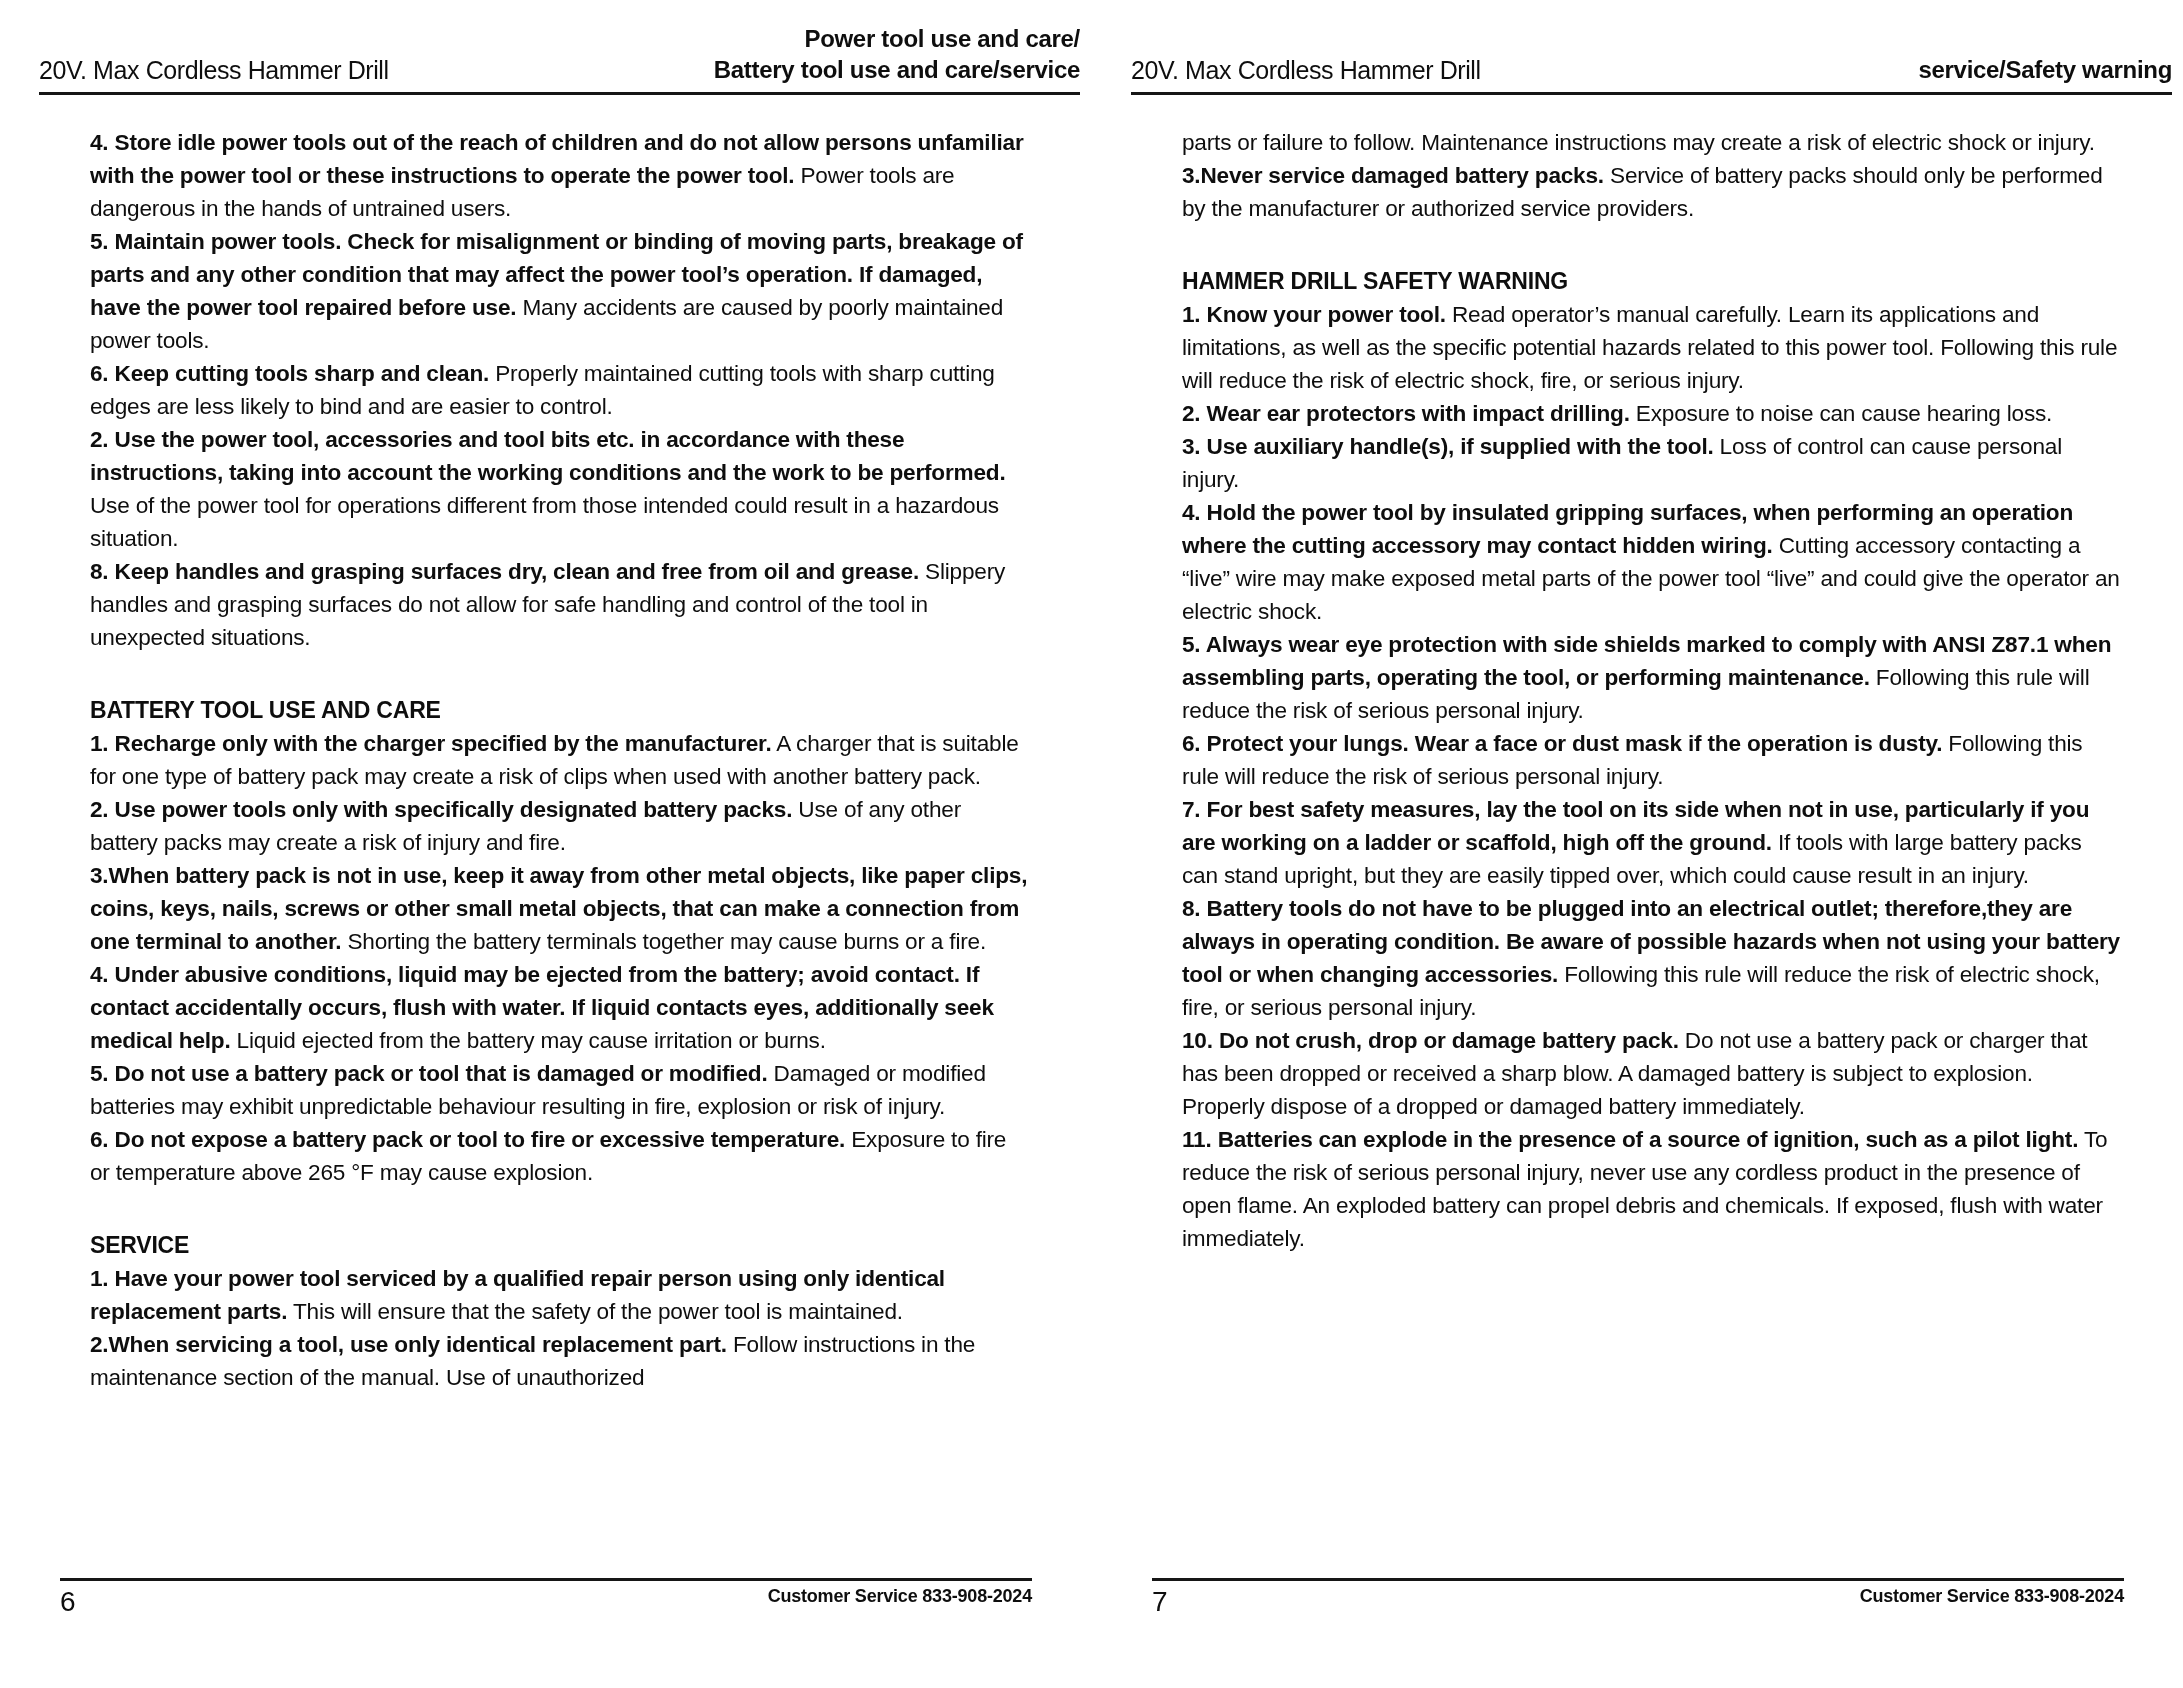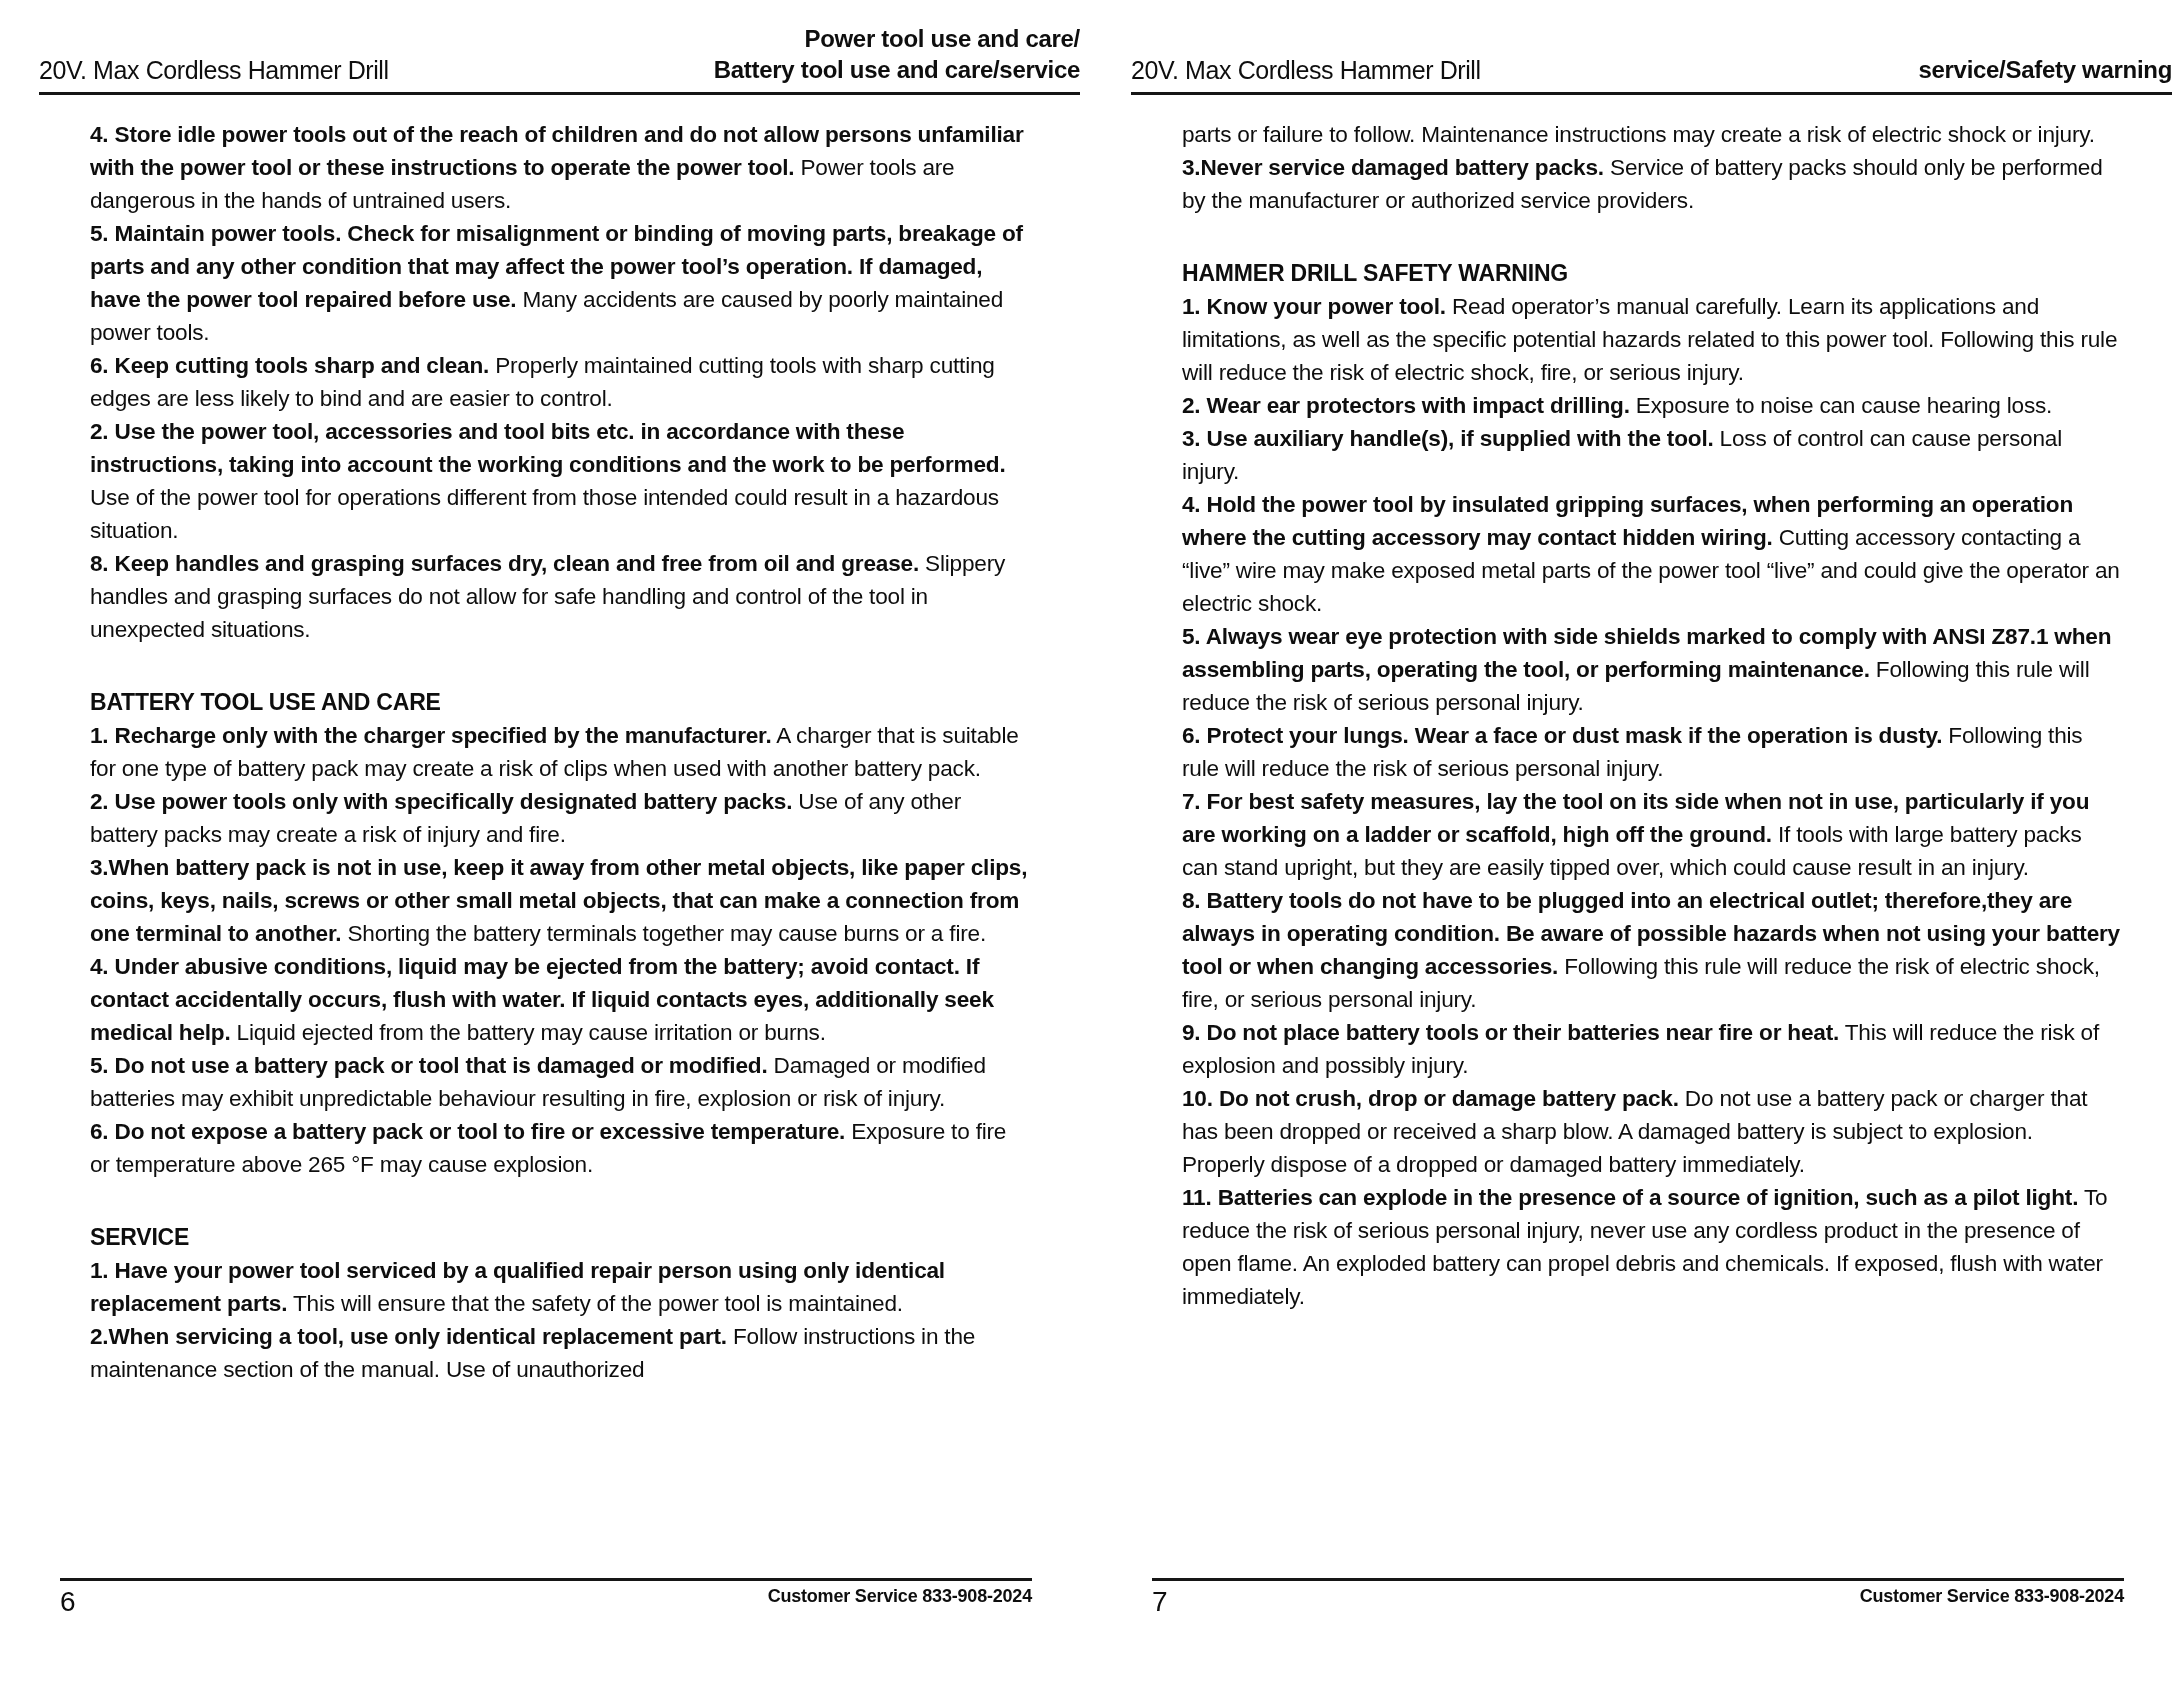--- a/index.html
+++ b/index.html
@@ -17,21 +17,21 @@
   .page-header {
     position: absolute; top: 0; left: 39px; right: 12px; height: 95px;
     border-bottom: 3px solid #161616;
     display: flex; justify-content: space-between; align-items: flex-end;
     padding-bottom: 7.5px; box-sizing: border-box;
   }
   .product-title { font-size: 25px; font-weight: 400; letter-spacing: -0.4px; white-space: nowrap; }
   .section-title { font-size: 24px; font-weight: 800; text-align: right; line-height: 31px; letter-spacing: -0.3px; margin-top: 20px; }
 
   .page-body {
-    position: absolute; top: 118px; left: 90px; width: 939px;
+    position: absolute; top: 126px; left: 90px; width: 939px;
     font-size: 22.6px; line-height: 33px; letter-spacing: -0.2px;
     text-align: left;
   }
   .item { margin: 0; }
   .item b, .section-title, .section-heading, .customer-service { font-weight: 800; }
   .section-heading { margin: 40px 0 0 0; font-size: 23px; line-height: 33px; letter-spacing: -0.2px; }
 
   .page-footer {
     position: absolute; top: 1578px; left: 60px; right: 60px;
     border-top: 3px solid #161616;
@@ -93,21 +93,20 @@
 
       <h2 class="section-heading">HAMMER DRILL SAFETY WARNING</h2>
       <p class="item"><b>1. Know your power tool.</b><span> Read operator’s manual carefully. Learn its applications and limitations, as well as the specific potential hazards related to this power tool. Following this rule will reduce the risk of electric shock, fire, or serious injury.</span></p>
       <p class="item"><b>2. Wear ear protectors with impact drilling.</b><span> Exposure to noise can cause hearing loss.</span></p>
       <p class="item"><b>3. Use auxiliary handle(s), if supplied with the tool.</b><span> Loss of control can cause personal injury.</span></p>
       <p class="item"><b>4. Hold the power tool by insulated gripping surfaces, when performing an operation where the cutting accessory may contact hidden wiring.</b><span> Cutting accessory contacting a “live” wire may make exposed metal parts of the power tool “live” and could give the operator an electric shock.</span></p>
       <p class="item"><b>5. Always wear eye protection with side shields marked to comply with ANSI Z87.1 when assembling parts, operating the tool, or performing maintenance.</b><span> Following this rule will reduce the risk of serious personal injury.</span></p>
       <p class="item"><b>6. Protect your lungs. Wear a face or dust mask if the operation is dusty.</b><span> Following this rule will reduce the risk of serious personal injury.</span></p>
       <p class="item"><b>7. For best safety measures, lay the tool on its side when not in use, particularly if you are working on a ladder or scaffold, high off the ground.</b><span> If tools with large battery packs can stand upright, but they are easily tipped over, which could cause result in an injury.</span></p>
       <p class="item"><b>8. Battery tools do not have to be plugged into an electrical outlet; therefore,they are always in operating condition. Be aware of possible hazards when not using your battery tool or when changing accessories.</b><span> Following this rule will reduce the risk of electric shock, fire, or serious personal injury.</span></p>
-      <p class="item"><b>9. Do not place battery tools or their batteries near fire or heat.</b><span> This will reduce the risk of explosion and possibly injury.</span></p>
       <p class="item"><b>10. Do not crush, drop or damage battery pack.</b><span> Do not use a battery pack or charger that has been dropped or received a sharp blow. A damaged battery is subject to explosion. Properly dispose of a dropped or damaged battery immediately.</span></p>
       <p class="item"><b>11. Batteries can explode in the presence of a source of ignition, such as a pilot light.</b><span> To reduce the risk of serious personal injury, never use any cordless product in the presence of open flame. An exploded battery can propel debris and chemicals. If exposed, flush with water immediately.</span></p>
     </div>
 
     <footer class="page-footer">
       <span class="page-number">7</span>
       <span class="customer-service">Customer Service 833-908-2024</span>
     </footer>
   </section>
 

